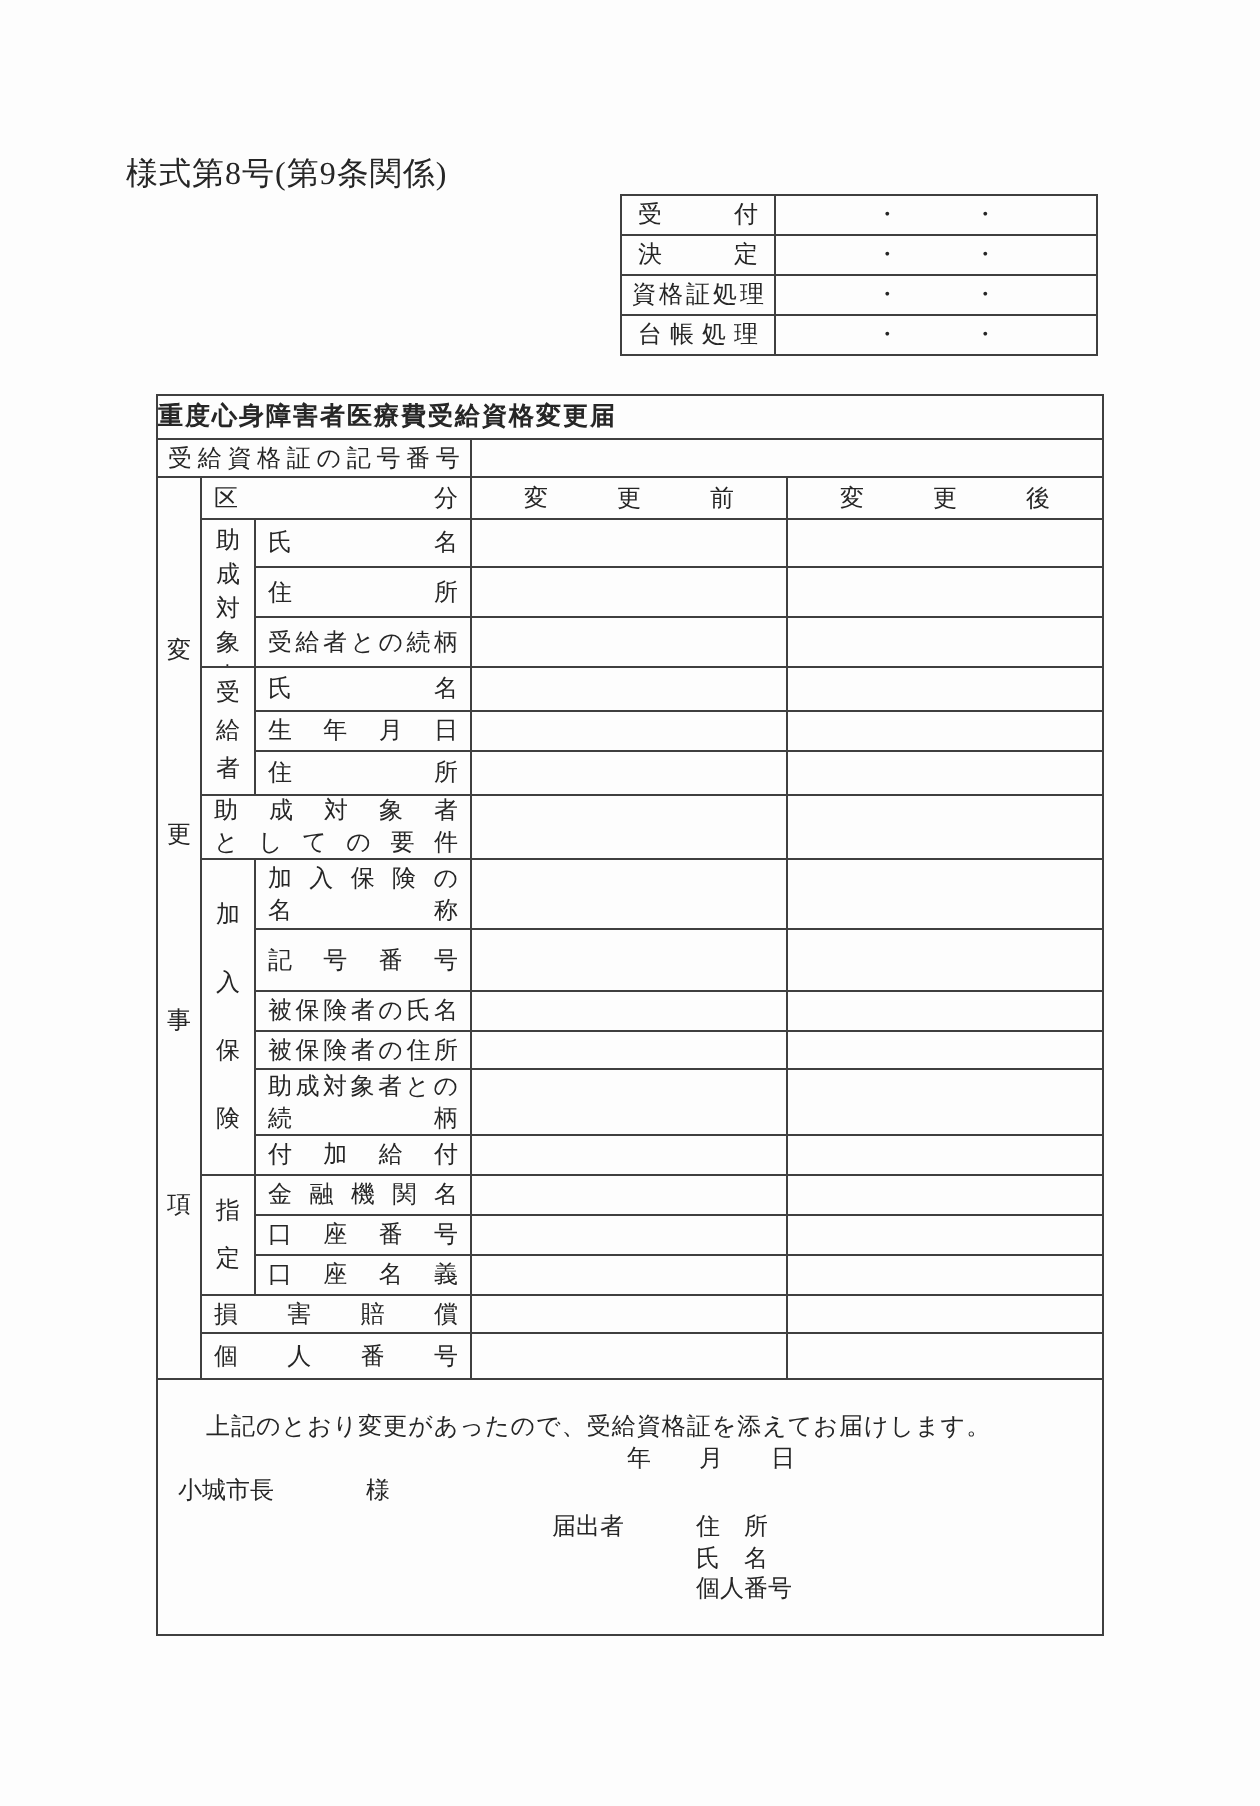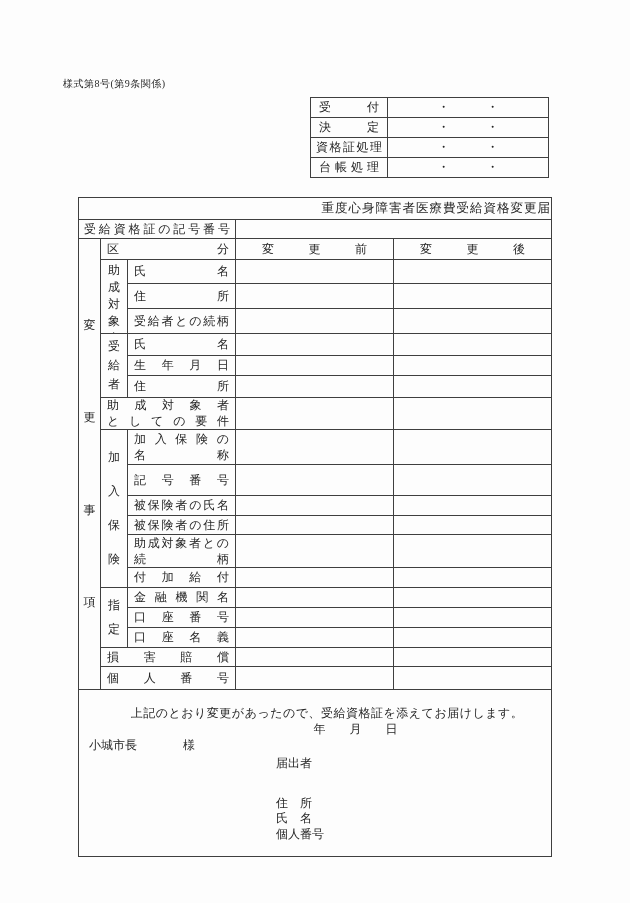--- a/index.html
+++ b/index.html
@@ -10,49 +10,49 @@
   }
   table{border-collapse:collapse;table-layout:fixed;}
   td{border:1px solid #3f3f3f;padding:0;font-size:12px;vertical-align:middle;overflow:hidden;}
 
   
   .stamp{position:absolute;left:310px;top:97px;width:238px;}
   .stamp tr{height:20px;}
 
   
   .main{position:absolute;left:78px;top:197px;width:473px;}
-  .title-cell{text-align:right;font-size:12.5px;letter-spacing:1px;}
+  .title-cell{text-align:left;font-size:12.5px;letter-spacing:1px;font-weight:bold;}
 
   
   .hj{display:flex;justify-content:space-between;align-items:center;
       width:100%;box-sizing:border-box;line-height:15px;}
   .pad5{padding:0 5px;} .pad6{padding:0 6px;} .pad8{padding:0 8px;} .pad26{padding:0 26px;}
   .two{display:flex;flex-direction:column;justify-content:center;gap:1px;}
 
   
   .vj{display:flex;flex-direction:column;justify-content:space-evenly;
       align-items:center;width:100%;box-sizing:border-box;}
   .hv447{height:445px;} .hv72{height:70px;} .hv62{height:60px;}
   .hv156{height:154px;} .hv58{height:56px;}
 
   
   .dots{display:flex;justify-content:center;gap:37px;align-items:center;height:100%;}
 
   .blank{background:#fdfdfd;}
 
   
-  .form-no{position:absolute;left:63px;top:77px;font-size:10px;letter-spacing:.5px;}
+  .form-no{position:absolute;left:63px;top:77px;font-size:16px;letter-spacing:.5px;}
 
   
   .footer-cell{vertical-align:top;}
-  .f-statement{margin:15px 0 0 24px;line-height:16px;letter-spacing:.5px;text-align:center;}
+  .f-statement{margin:15px 0 0 24px;line-height:16px;letter-spacing:.5px;}
   .f-date{margin:0 0 0 81px;line-height:16px;text-align:center;}
   .f-addressee{margin:0 0 0 10px;line-height:16px;}
   .f-honorific{margin-left:46px;}
-  .f-declarer{margin:3px 0 14px 197px;display:flex;gap:24px;line-height:15.5px;flex-direction:column;}
+  .f-declarer{margin:3px 0 14px 197px;display:flex;gap:36px;line-height:15.5px;}
   .f-fields div{line-height:15.5px;}
 </style>
 </head>
 <body>
 
 <div class="page">
 
   <div class="form-no">様式第8号(第9条関係)</div>
 
   <table class="stamp">

